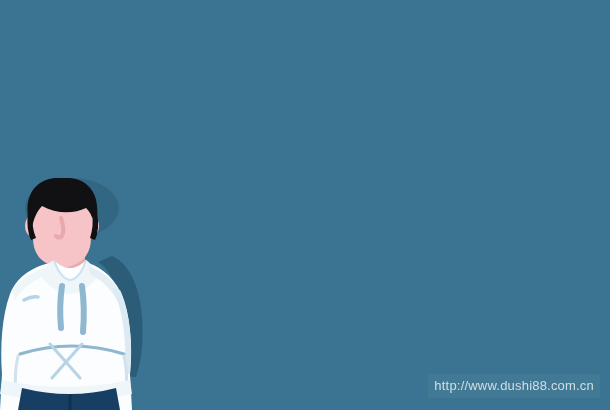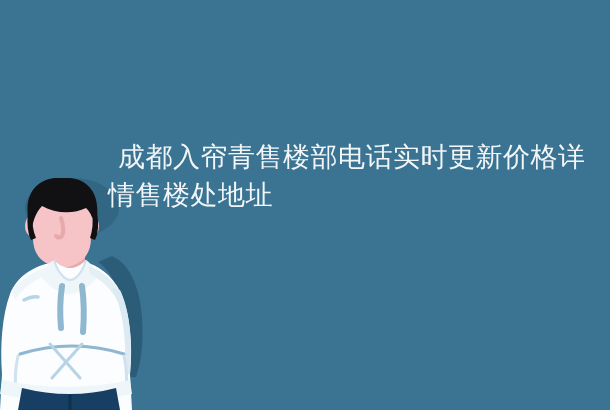--- a/index.html
+++ b/index.html
@@ -114,16 +114,16 @@
       <path d="M124 178 q4 18 2 34" fill="none" stroke="#cfe2ee" stroke-width="3" stroke-linecap="round"></path>
 
       <path d="M2 202 q64 14 128 0 l2 14 q-66 14 -132 0 Z" fill="#eef6fa"></path>
 
       <path d="M22 210 q48 12 94 0 l4 22 L18 232 Z" fill="#173f63"></path>
       <path d="M70 216 v16" fill="none" stroke="#12314f" stroke-width="3"></path>
 
     </svg>
   </div>
 
-  <div id="headline">成都入帘青售楼部电话实时更新价格详情售楼处地址</div>
 
+  <div id="watermark">http://www.dushi88.com.cn</div>
 
 </div>
 
 </body></html>

